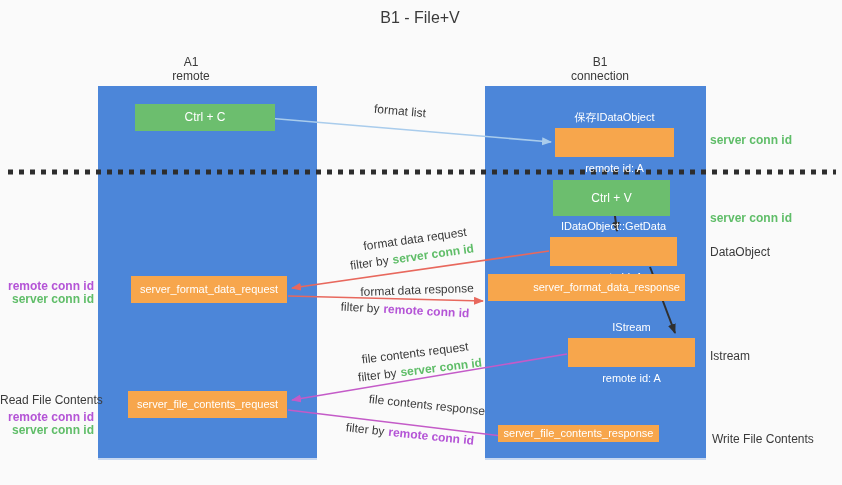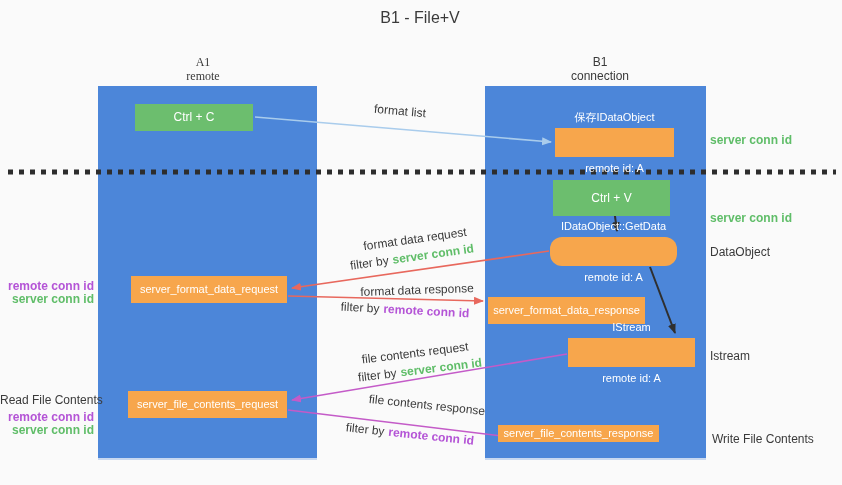--- a/index.html
+++ b/index.html
@@ -50,21 +50,21 @@
   .mk-red{fill:var(--arrow-red,#e8685d);}
   .mk-mag{fill:var(--arrow-magenta,#c45bc8);}
 </style>
 </head>
 <body>
 
 <div class="abs title">
   <div>B1 - File+V</div>
 </div>
 
-<div class="abs col-header" style="left:148px;top:55px;font-family:Liberation Serif, serif;">
+<div class="abs col-header" style="left:136px;top:55px;">
   <div>A1</div>
   <div>remote</div>
 </div>
 <div class="abs col-header" style="left:545px;top:55px;">
   <div>B1</div>
   <div>connection</div>
 </div>
 
 <div class="abs column" style="left:98px;top:86px;width:219px;height:372px;"></div>
 <div class="abs column" style="left:485px;top:86px;width:221px;height:372px;"></div>
@@ -87,43 +87,43 @@
   <line class="st-dot" x1="8" y1="172" x2="836" y2="172"></line>
   <line class="st-blue" x1="255" y1="117" x2="551" y2="142" marker-end="url(#ah-blue)"></line>
   <line class="st-black" x1="614" y1="209" x2="617" y2="231" marker-end="url(#ah-black)"></line>
   <line class="st-black" x1="650" y1="267" x2="675" y2="333" marker-end="url(#ah-black)"></line>
   <line class="st-red" x1="549" y1="251" x2="292" y2="288" marker-end="url(#ah-red)"></line>
   <line class="st-red" x1="288" y1="296" x2="483" y2="301" marker-end="url(#ah-red)"></line>
   <line class="st-mag" x1="567" y1="354" x2="292" y2="400" marker-end="url(#ah-mag)"></line>
   <line class="st-mag" x1="288" y1="410" x2="518" y2="438" marker-end="url(#ah-mag)"></line>
 </svg>
 
-<div class="abs box green" style="left:135px;top:104px;width:118px;height:27px;font-size:12px;">
+<div class="abs box green" style="left:135px;top:104px;width:140px;height:27px;font-size:12px;">
   <div>Ctrl + C</div>
 </div>
 
 <div class="abs box orange" style="left:555px;top:128px;width:119px;height:29px;">
   <div>保存IDataObject</div>
   <div>remote id: A</div>
 </div>
 
 <div class="abs box green" style="left:553px;top:180px;width:117px;height:36px;font-size:12px;">
   <div>Ctrl + V</div>
 </div>
 
-<div class="abs box orange" style="left:550px;top:237px;width:127px;height:29px;border-radius:12px;">
+<div class="abs box orange" style="left:550px;top:237px;width:127px;height:29px;">
   <div>IDataObject::GetData</div>
   <div>remote id: A</div>
 </div>
 
 <div class="abs box orange" style="left:131px;top:276px;width:156px;height:27px;">
   <div>server_format_data_request</div>
 </div>
 
-<div class="abs box orange" style="left:488px;top:297px;width:157px;height:27px;">
+<div class="abs box orange" style="left:488px;top:274px;width:157px;height:27px;padding-left:40px;">
   <div>server_format_data_response</div>
 </div>
 
 <div class="abs box orange" style="left:568px;top:338px;width:127px;height:29px;">
   <div>IStream</div>
   <div>remote id: A</div>
 </div>
 
 <div class="abs box orange" style="left:128px;top:391px;width:159px;height:27px;">
   <div>server_file_contents_request</div>

